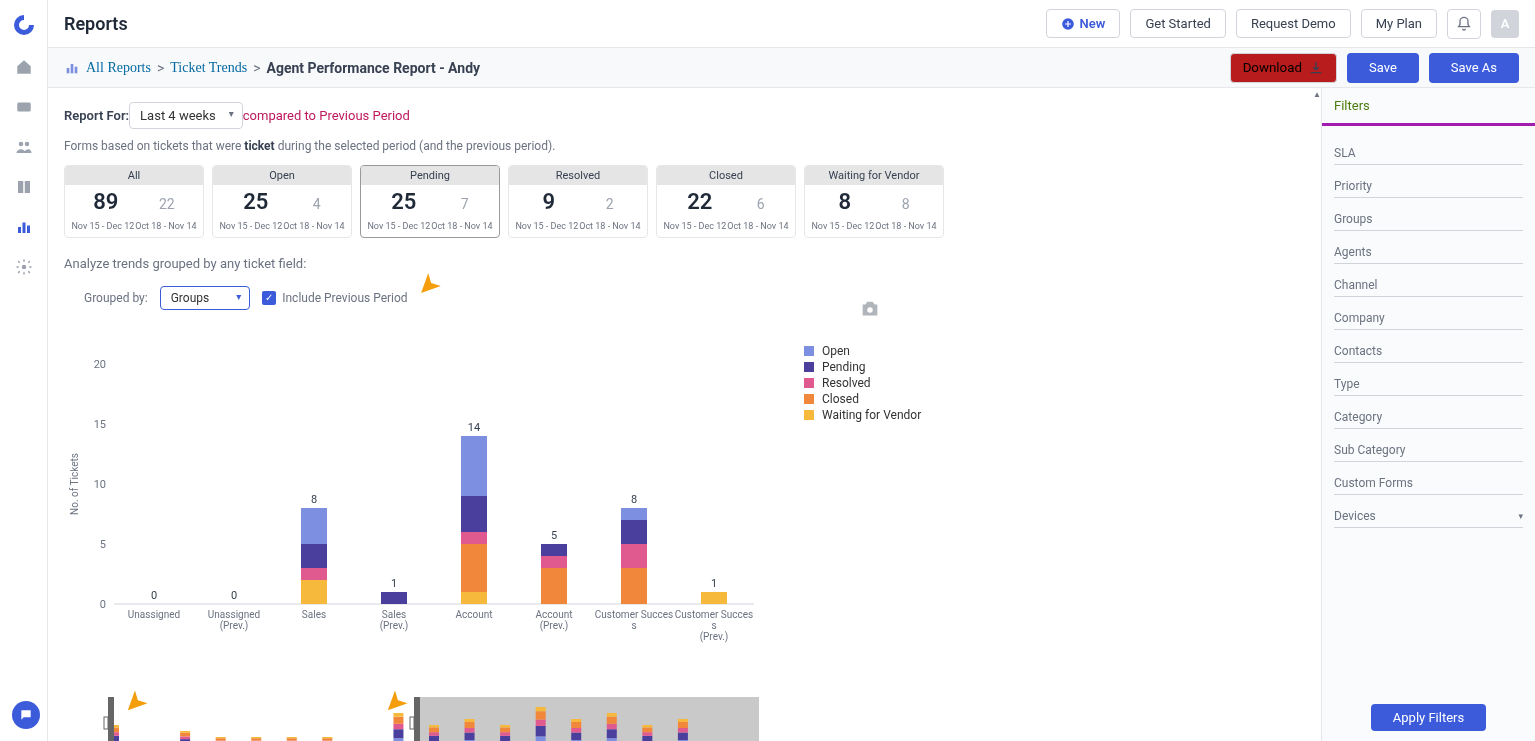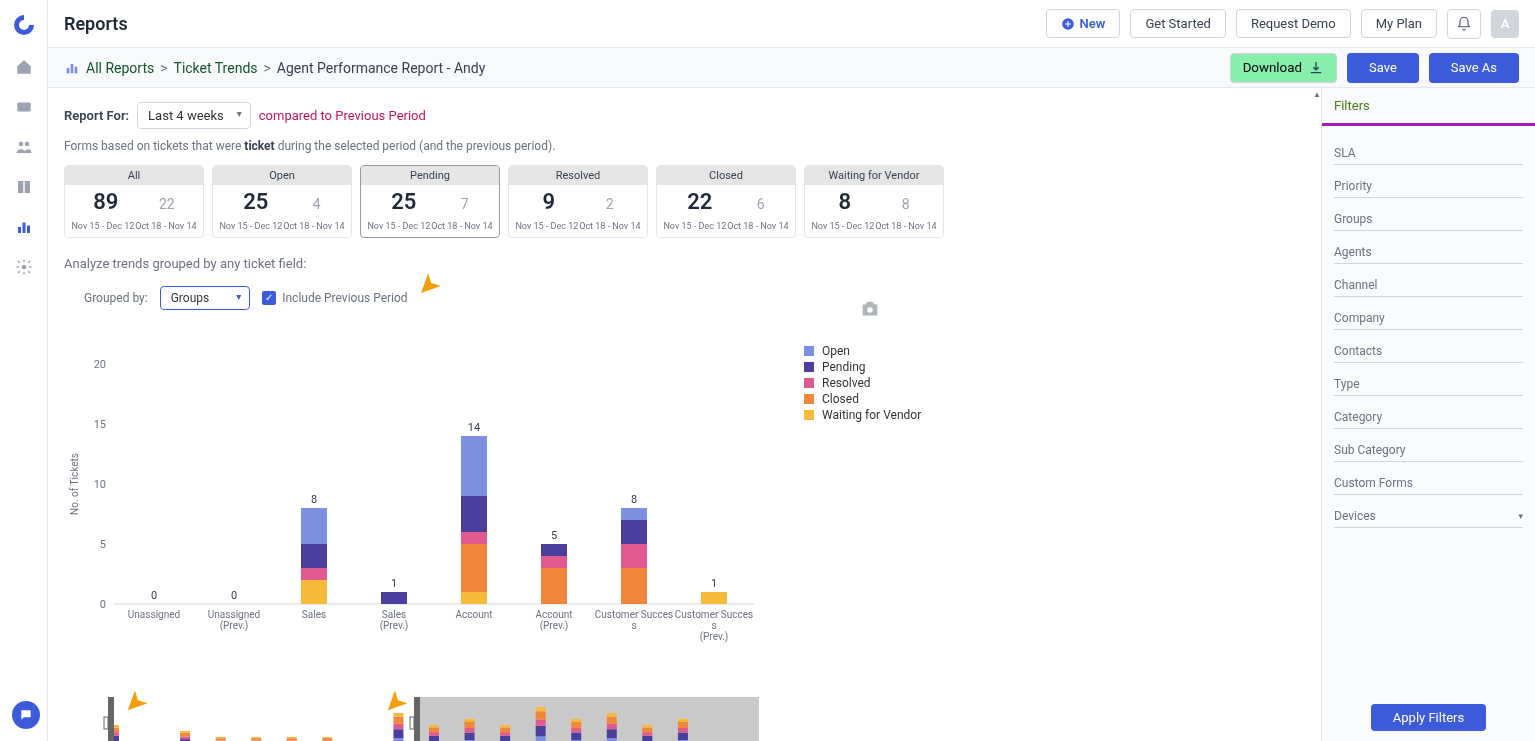--- a/index.html
+++ b/index.html
@@ -16,31 +16,31 @@
 
 .topbar { height: 48px; display: flex; align-items: center; justify-content: space-between; padding: 0 16px; border-bottom: 1px solid #e5e7eb; }
 .topbar h1 { font-size: 18px; font-weight: 600; color: #1f2937; }
 .topbar-actions { display: flex; align-items: center; gap: 10px; }
 .btn-outline { padding: 6px 14px; border: 1px solid #d1d5db; background: #fff; border-radius: 4px; cursor: pointer; font-size: 13px; color: #374151; display: flex; align-items: center; gap: 5px; }
 .btn-new { color: #3b5bdb; font-weight: 600; }
 .avatar-badge { width: 28px; height: 28px; background: #d1d5db; border-radius: 4px; display: flex; align-items: center; justify-content: center; font-weight: 600; color: #fff; }
 
 .subheader { height: 40px; background: #f8f9fb; border-bottom: 1px solid #e5e7eb; display: flex; align-items: center; justify-content: space-between; padding: 0 16px; }
 .breadcrumb { display: flex; align-items: center; gap: 6px; font-size: 14px; }
-.breadcrumb a { color: #14532d; text-decoration: none; }
+.breadcrumb a { color: #0369a1; text-decoration: none; font-family: Liberation Serif, serif; }
 .breadcrumb .sep { color: #6b7280; }
-.breadcrumb .current { color: #374151; font-weight: 400; }
+.breadcrumb .current { color: #374151; font-weight: 700; }
 .subheader-actions { display: flex; gap: 10px; }
-.btn-download { padding: 6px 12px; border: 1px solid #d1d5db; background: #86efac; border-radius: 4px; display: flex; align-items: center; gap: 6px; cursor:pointer; }
+.btn-download { padding: 6px 12px; border: 1px solid #d1d5db; background: #b91c1c; border-radius: 4px; display: flex; align-items: center; gap: 6px; cursor:pointer; }
 .btn-primary { padding: 6px 22px; background: #3b5bdb; color: #fff; border: none; border-radius: 4px; cursor: pointer; font-size: 13px; }
 
 .content-row { flex: 1; display: flex; overflow: hidden; }
 .content { flex: 1; padding: 14px 16px 0 16px; overflow-y: auto; position: relative; }
 
-.report-for { display: flex; align-items: center; gap: 8px; margin-bottom: 10px; font-size: 13px; }
+.report-for { display: flex; align-items: center; gap: 0; margin-bottom: 10px; font-size: 13px; }
 .report-for label { font-weight: 600; color: #374151; }
 .select { padding: 5px 26px 5px 10px; border: 1px solid #d1d5db; border-radius: 4px; background: #fff; position: relative; cursor: pointer; }
 .select::after { content: "▾"; position: absolute; right: 8px; top: 5px; font-size: 10px; color: #6b7280; }
 .muted { color: #be185d; }
 
 .desc { font-size: 12px; color: #6b7280; margin-bottom: 12px; }
 .desc b { color: #374151; }
 
 .status-cards { display: flex; gap: 8px; margin-bottom: 18px; }
 .status-card { width: 140px; border: 1px solid #e5e7eb; border-radius: 4px; overflow: hidden; cursor: pointer; }

